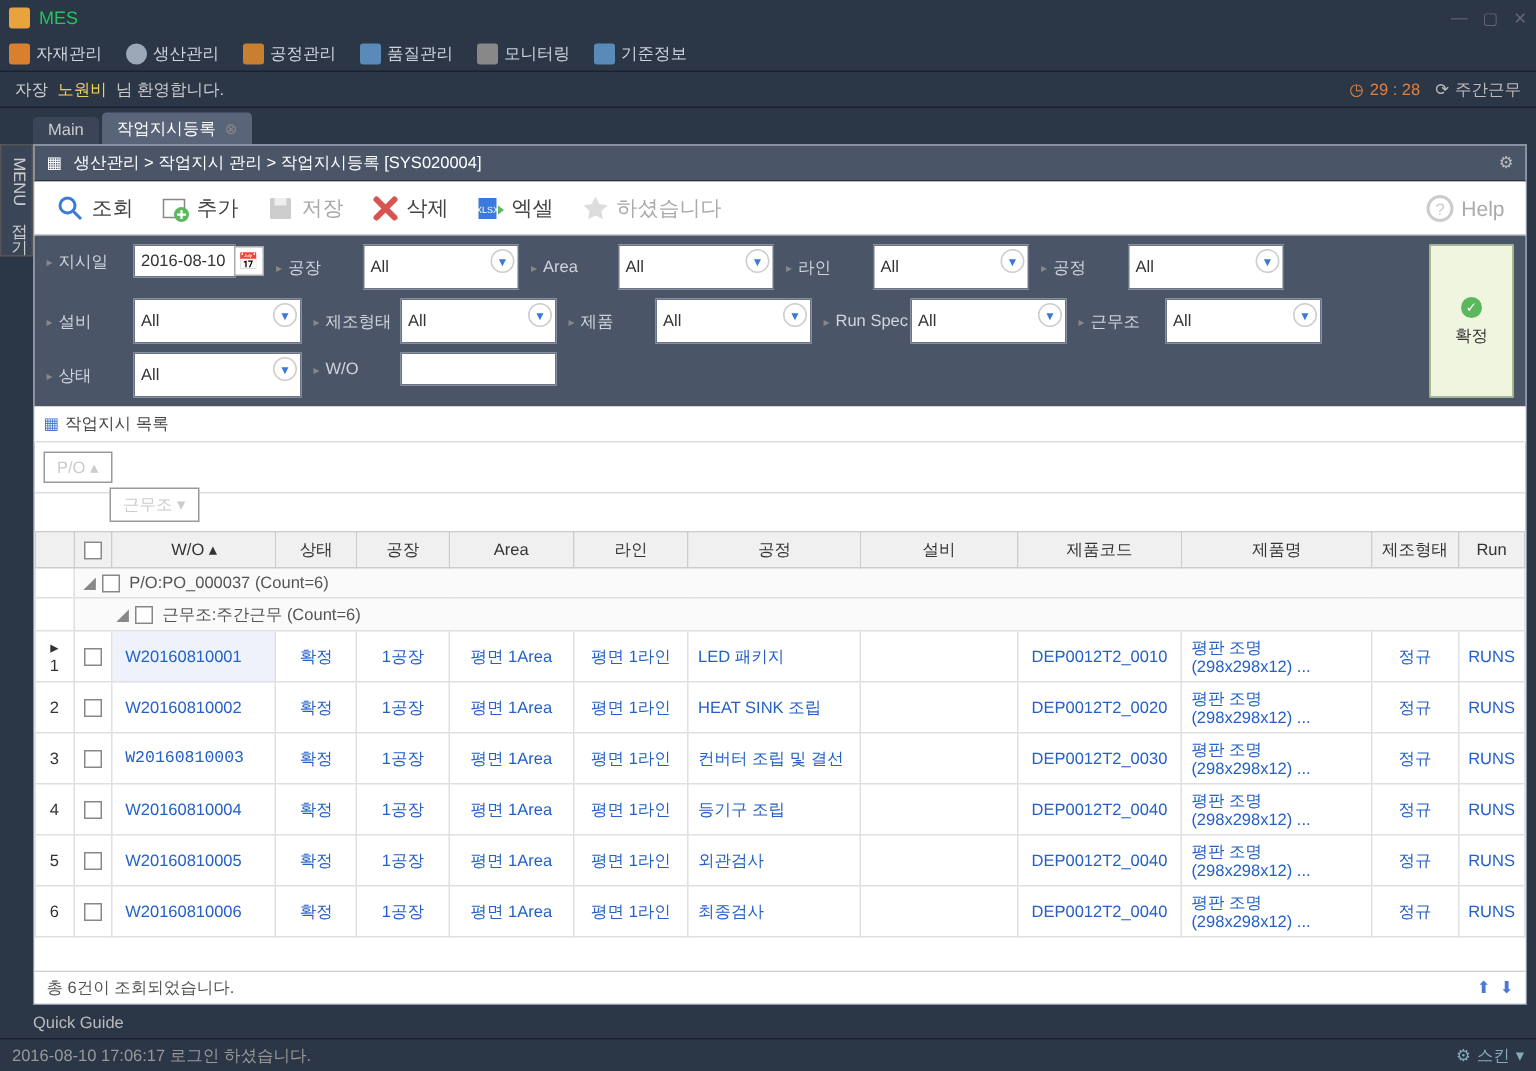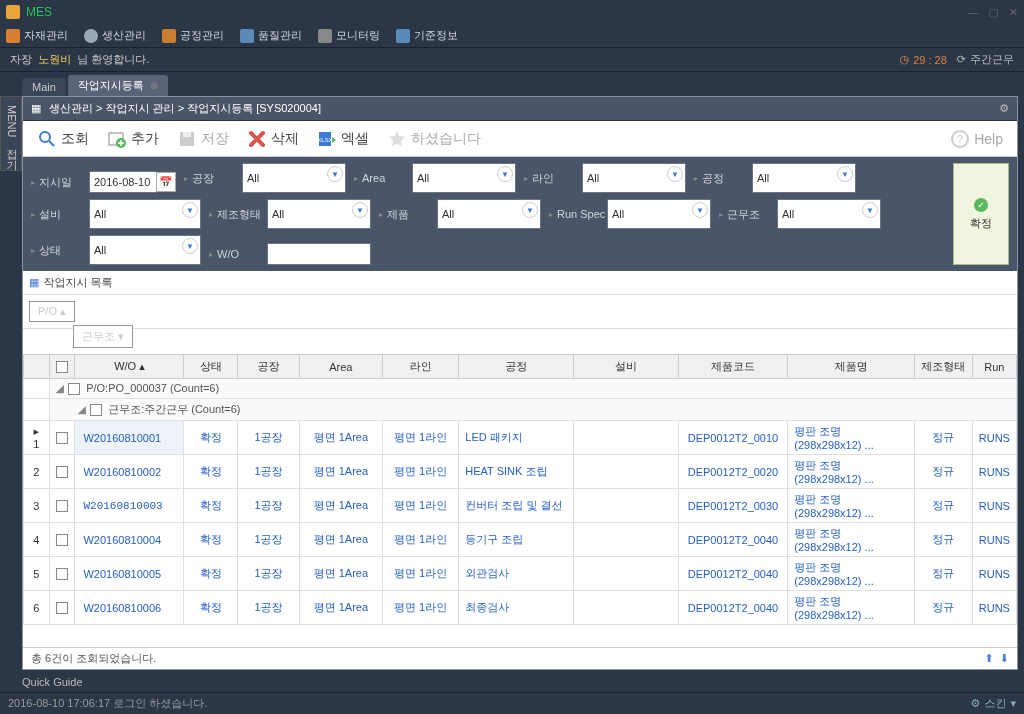--- a/index.html
+++ b/index.html
@@ -37,21 +37,21 @@
 
 .toolbar { height: 36px; background: #fff; display: flex; align-items: center; padding: 0 6px; gap: 2px; border-bottom: 1px solid #ccc; }
 .toolbar .tb-btn { display: flex; align-items: center; gap: 4px; padding: 4px 8px; cursor: pointer; border-radius: 3px; }
 .toolbar .tb-btn.disabled { color: #aaa; cursor: default; }
 .toolbar .tb-icon { width: 20px; height: 20px; display: inline-block; }
 .toolbar .tb-label { color: #444; font-size: 14px; }
 .toolbar .tb-btn.disabled .tb-label { color: #aaa; }
 .toolbar .spacer { flex: 1; }
 
 .filter-bar { background: #4a5568; padding: 6px 8px; display: flex; flex-direction: column; gap: 6px; }
-.filter-row { display: flex; align-items: flex-end; gap: 8px; }
+.filter-row { display: flex; align-items: flex-start; gap: 8px; }
 .filter-item { display: flex; align-items: center; }
 .filter-label { color: #d0d4dc; width: 58px; font-size: 11px; display: flex; align-items: center; gap: 4px; }
 .filter-label::before { content: "▸"; color: #888; font-size: 8px; }
 .filter-input { background: #fff; border: 1px solid #6a7488; height: 22px; padding: 0 4px; font-size: 11px; color: #333; }
 .filter-input.date { width: 68px; }
 .filter-combo { background: #fff; border: 1px solid #6a7488; height: 30px; width: 104px; display: flex; align-items: center; padding: 0 4px; position: relative; color: #333; font-size: 11px; cursor: pointer; }
 .filter-combo .combo-arrow { position: absolute; right: 2px; top: 2px; width: 16px; height: 16px; display: flex; align-items: center; justify-content: center; color: #3a7ad8; font-size: 8px; border: 1px solid #ccc; border-radius: 8px; }
 .date-icon { width: 20px; height: 20px; background: #fff; border: 1px solid #aaa; display: inline-flex; align-items: center; justify-content: center; margin-left: -1px; cursor: pointer; }
 .confirm-panel { background: #f0f5e0; border: 1px solid #aab890; width: 56px; display: flex; flex-direction: column; align-items: center; justify-content: center; gap: 4px; cursor: pointer; align-self: stretch; margin-left: auto; }
 .confirm-panel .circle { width: 14px; height: 14px; border-radius: 50%; background: #5cb85c; display: flex; align-items: center; justify-content: center; color: #fff; font-size: 9px; }

